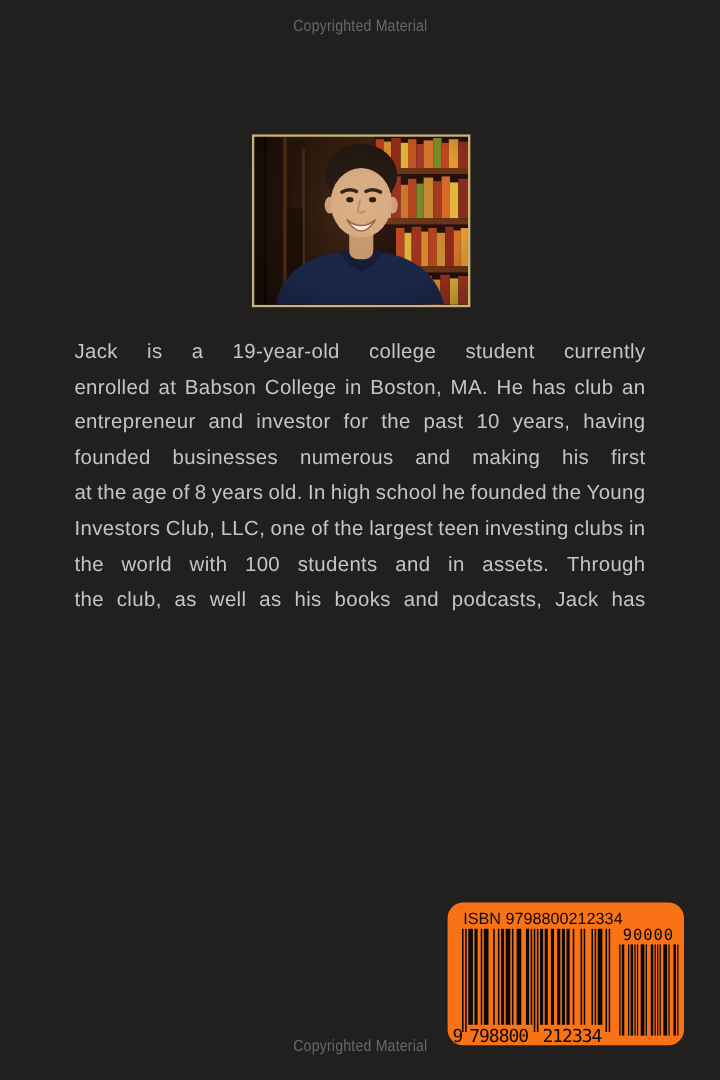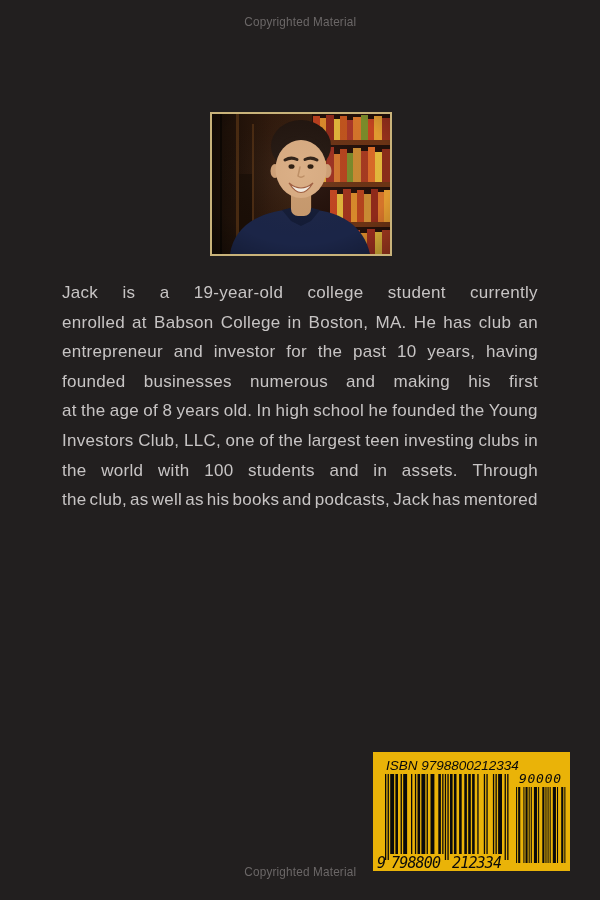--- a/index.html
+++ b/index.html
@@ -28,21 +28,21 @@
   }
   .photo-frame svg{display:block;}
   .bio{
     position:absolute;left:62px;top:278px;width:476px;
     color:var(--body-text);font-size:17px;letter-spacing:.3px;
   }
   .bio-line{height:29.6px;line-height:29.6px;white-space:nowrap;text-align:right;}
   .bio-line.justified{display:flex;justify-content:space-between;}
   .barcode-box{
     position:absolute;left:373px;top:752px;width:197px;height:119px;
-    background:#eab308;border-radius:0;font-style:italic;
+    background:#f97316;border-radius:13px;
   }
   .barcode-box svg{display:block;}
   .bc-text{fill:#0a0a0a;}
 </style>
 </head>
 <body>
 
 <div class="watermark top"><span>Copyrighted Material</span></div>
 
 <div class="photo-frame">
@@ -223,21 +223,20 @@
       <span>club,</span>
       <span>as</span>
       <span>well</span>
       <span>as</span>
       <span>his</span>
       <span>books</span>
       <span>and</span>
       <span>podcasts,</span>
       <span>Jack</span>
       <span>has</span>
-      <span>mentored</span>
     </div>
   </div>
 
 <div class="barcode-box">
   <svg width="197" height="119" viewBox="0 0 197 119">
     <text class="bc-text" x="13" y="18" font-family="Liberation Sans, sans-serif" font-size="13.5">ISBN 9798800212334</text>
     <g id="ean13-bars">
         <rect x="12.00" y="22" width="1.30" height="86" fill="#0a0a0a"></rect>
         <rect x="14.60" y="22" width="1.30" height="86" fill="#0a0a0a"></rect>
         <rect x="17.20" y="22" width="3.90" height="80" fill="#0a0a0a"></rect>

